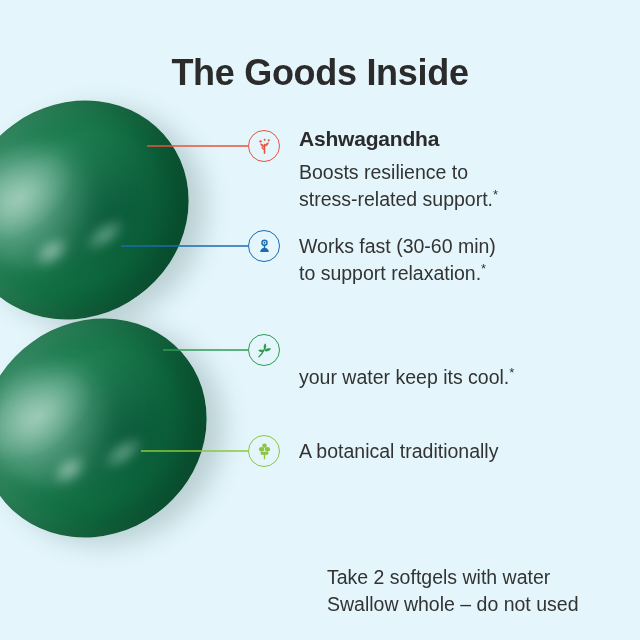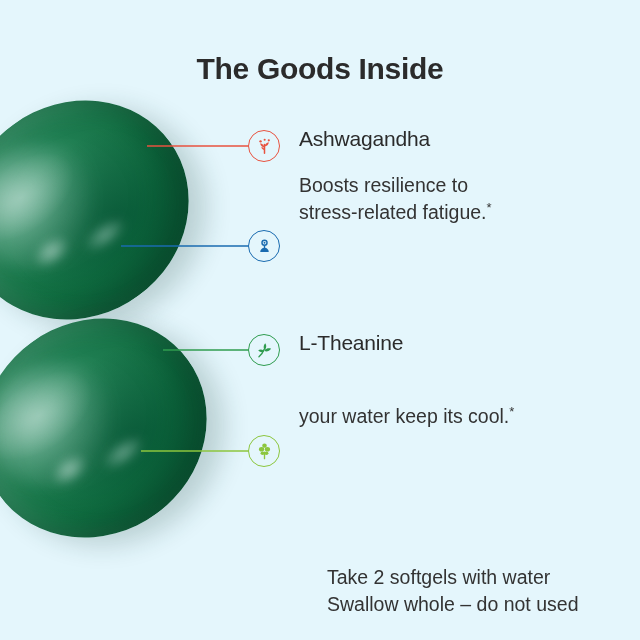--- a/index.html
+++ b/index.html
@@ -23,21 +23,21 @@
     overflow: hidden;
   }
 
   
   #page-title {
     position: absolute;
     left: 0;
     top: 52px;
     width: 640px;
     text-align: center;
-    font-size: 30px;
+    font-size: 36px;
     font-weight: bold;
     letter-spacing: -0.3px;
     color: #2b2b2b;
   }
 
   
   .capsule-wrap {
     position: absolute;
     pointer-events: none;
   }
@@ -127,32 +127,32 @@
   }
   .ing-icon svg { display: block; }
   .ing-text {
     position: absolute;
     left: 51px;
     top: -4px;
     width: 330px;
   }
   .ing-name {
     font-size: 21px;
-    font-weight: normal;
+    font-weight: bold;
     letter-spacing: -0.2px;
     color: #2b2b2b;
     line-height: 26px;
     white-space: nowrap;
   }
   .ing-desc {
     font-size: 19.5px;
     font-weight: normal;
     color: #333333;
     line-height: 27px;
-    margin-top: 20px;
+    margin-top: 7px;
   }
   .ing-desc .asterisk {
     font-size: 13px;
     vertical-align: super;
     line-height: 0;
   }
 
   #ing-0 { top: 130px; }
   #ing-1 { top: 230px; }
   #ing-2 { top: 334px; }
@@ -201,70 +201,73 @@
         <path d="M12 16.5 C9.8 16.2 8.4 14.8 8 12.7 C10.2 13 11.6 14.4 12 16.5 Z" fill="#e8523f" stroke="none"></path>
         <circle cx="7" cy="5.5" r="1.5" fill="#e8523f" stroke="none"></circle>
         <circle cx="17.4" cy="4.2" r="1.4" fill="#e8523f" stroke="none"></circle>
         <circle cx="12.2" cy="3.4" r="1.3" fill="#e8523f" stroke="none"></circle>
       </svg>
     </div>
     <div class="ing-text">
       <div class="ing-name">Ashwagandha</div>
       <div class="ing-desc">
         <span>Boosts resilience to</span><br>
-        <span>stress-related fatigue.</span><span class="asterisk">*</span>
+        <span>stress-related support.</span><span class="asterisk">*</span>
       </div>
     </div>
   </div>
 
   <div class="ingredient" id="ing-1">
     <div class="ing-icon" style="color:#1a6bb0">
       <svg width="19" height="19" viewBox="0 0 24 24" fill="none" stroke="#1a6bb0" stroke-width="1.8" stroke-linecap="round" stroke-linejoin="round">
         <circle cx="12" cy="7.2" r="3.2" fill="none"></circle>
         <circle cx="12" cy="7.2" r="1.2" fill="#1a6bb0" stroke="none"></circle>
         <path d="M12 10.6 L12 13.2"></path>
         <path d="M6.6 19 C6.6 15.9 9 13.6 12 13.6 C15 13.6 17.4 15.9 17.4 19 Z" fill="#1a6bb0" stroke="none"></path>
       </svg>
     </div>
     <div class="ing-text">
+      <div class="ing-desc">
+        <span>Works fast (30-60 min)</span><br>
+        <span>to support relaxation.</span><span class="asterisk">*</span>
+      </div>
     </div>
   </div>
 
   <div class="ingredient" id="ing-2">
     <div class="ing-icon" style="color:#2f9c4f">
       <svg width="19" height="19" viewBox="0 0 24 24" fill="none" stroke="#2f9c4f" stroke-width="1.7" stroke-linecap="round" stroke-linejoin="round">
         <path d="M5 20 C8 17.5 10 14.5 11.2 11"></path>
         <path d="M11.4 10.4 C10.4 7.4 11 4.6 13 2.8 C14.6 5.2 14.6 8 13 10.6 C12.5 11.4 12 11.8 11.4 10.4 Z" fill="#2f9c4f" stroke="none"></path>
         <path d="M12.2 11.3 C14.6 9.2 17.6 8.6 20.4 9.8 C18.6 12.3 15.9 13.5 12.9 13 C12 12.85 11.6 12.1 12.2 11.3 Z" fill="#2f9c4f" stroke="none"></path>
         <path d="M10.8 12 C8.6 10.6 6.3 10.5 4 11.8 C5.7 13.9 8 14.7 10.5 14 C11.3 13.75 11.5 12.8 10.8 12 Z" fill="#2f9c4f" stroke="none"></path>
       </svg>
     </div>
     <div class="ing-text">
-      <div class="ing-name">L-Theanine</div>
       <div class="ing-desc">
         <br>
         <span>your water keep its cool.</span><span class="asterisk">*</span>
       </div>
     </div>
   </div>
 
   <div class="ingredient" id="ing-3">
     <div class="ing-icon" style="color:#8cc63e">
       <svg width="19" height="19" viewBox="0 0 24 24" fill="none" stroke="#8cc63e" stroke-width="1.7" stroke-linecap="round" stroke-linejoin="round">
         <path d="M12 21 L12 13"></path>
         <ellipse cx="8.3" cy="9.2" rx="3.3" ry="2.9" fill="#8cc63e" stroke="none"></ellipse>
         <ellipse cx="15.7" cy="9.2" rx="3.3" ry="2.9" fill="#8cc63e" stroke="none"></ellipse>
         <ellipse cx="12" cy="4.6" rx="2.9" ry="2.8" fill="#8cc63e" stroke="none"></ellipse>
         <ellipse cx="9.6" cy="14.2" rx="2.6" ry="2.2" fill="#8cc63e" stroke="none"></ellipse>
         <ellipse cx="14.4" cy="14.2" rx="2.6" ry="2.2" fill="#8cc63e" stroke="none"></ellipse>
       </svg>
     </div>
     <div class="ing-text">
       <div class="ing-desc">
-        <br>
+        <span>A botanical traditionally</span><br>
         <span class="asterisk"></span>
       </div>
     </div>
   </div>
 
   <div id="directions">
     <div>Take 2 softgels with water</div>
     <div>Swallow whole – do not used</div>
   </div>
 

